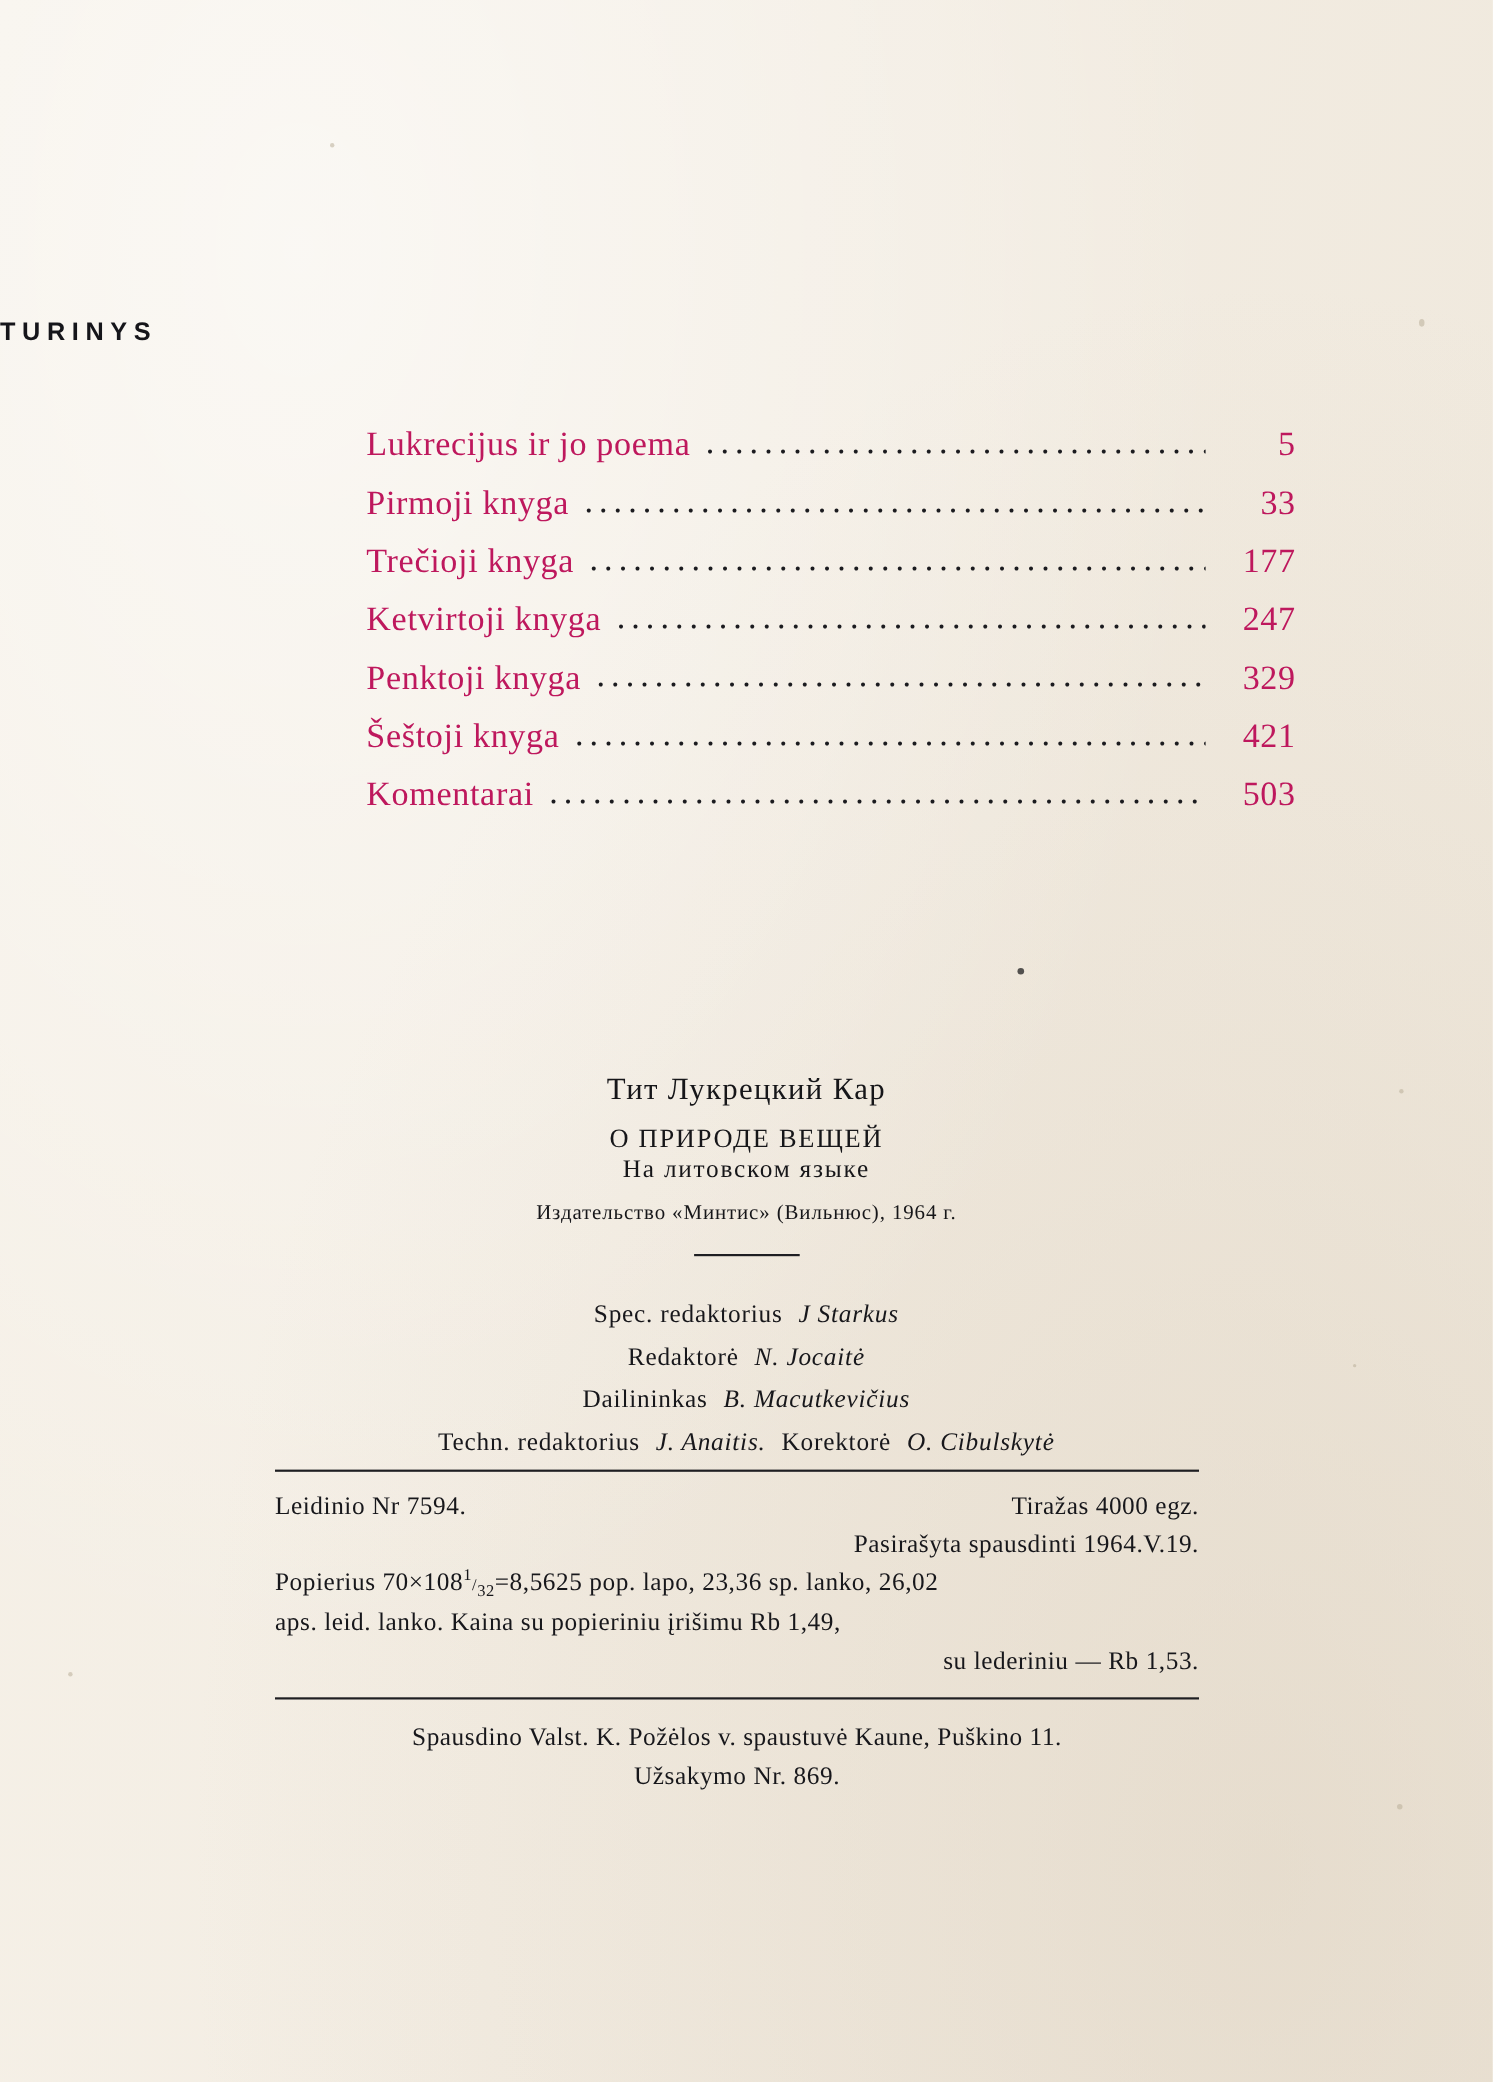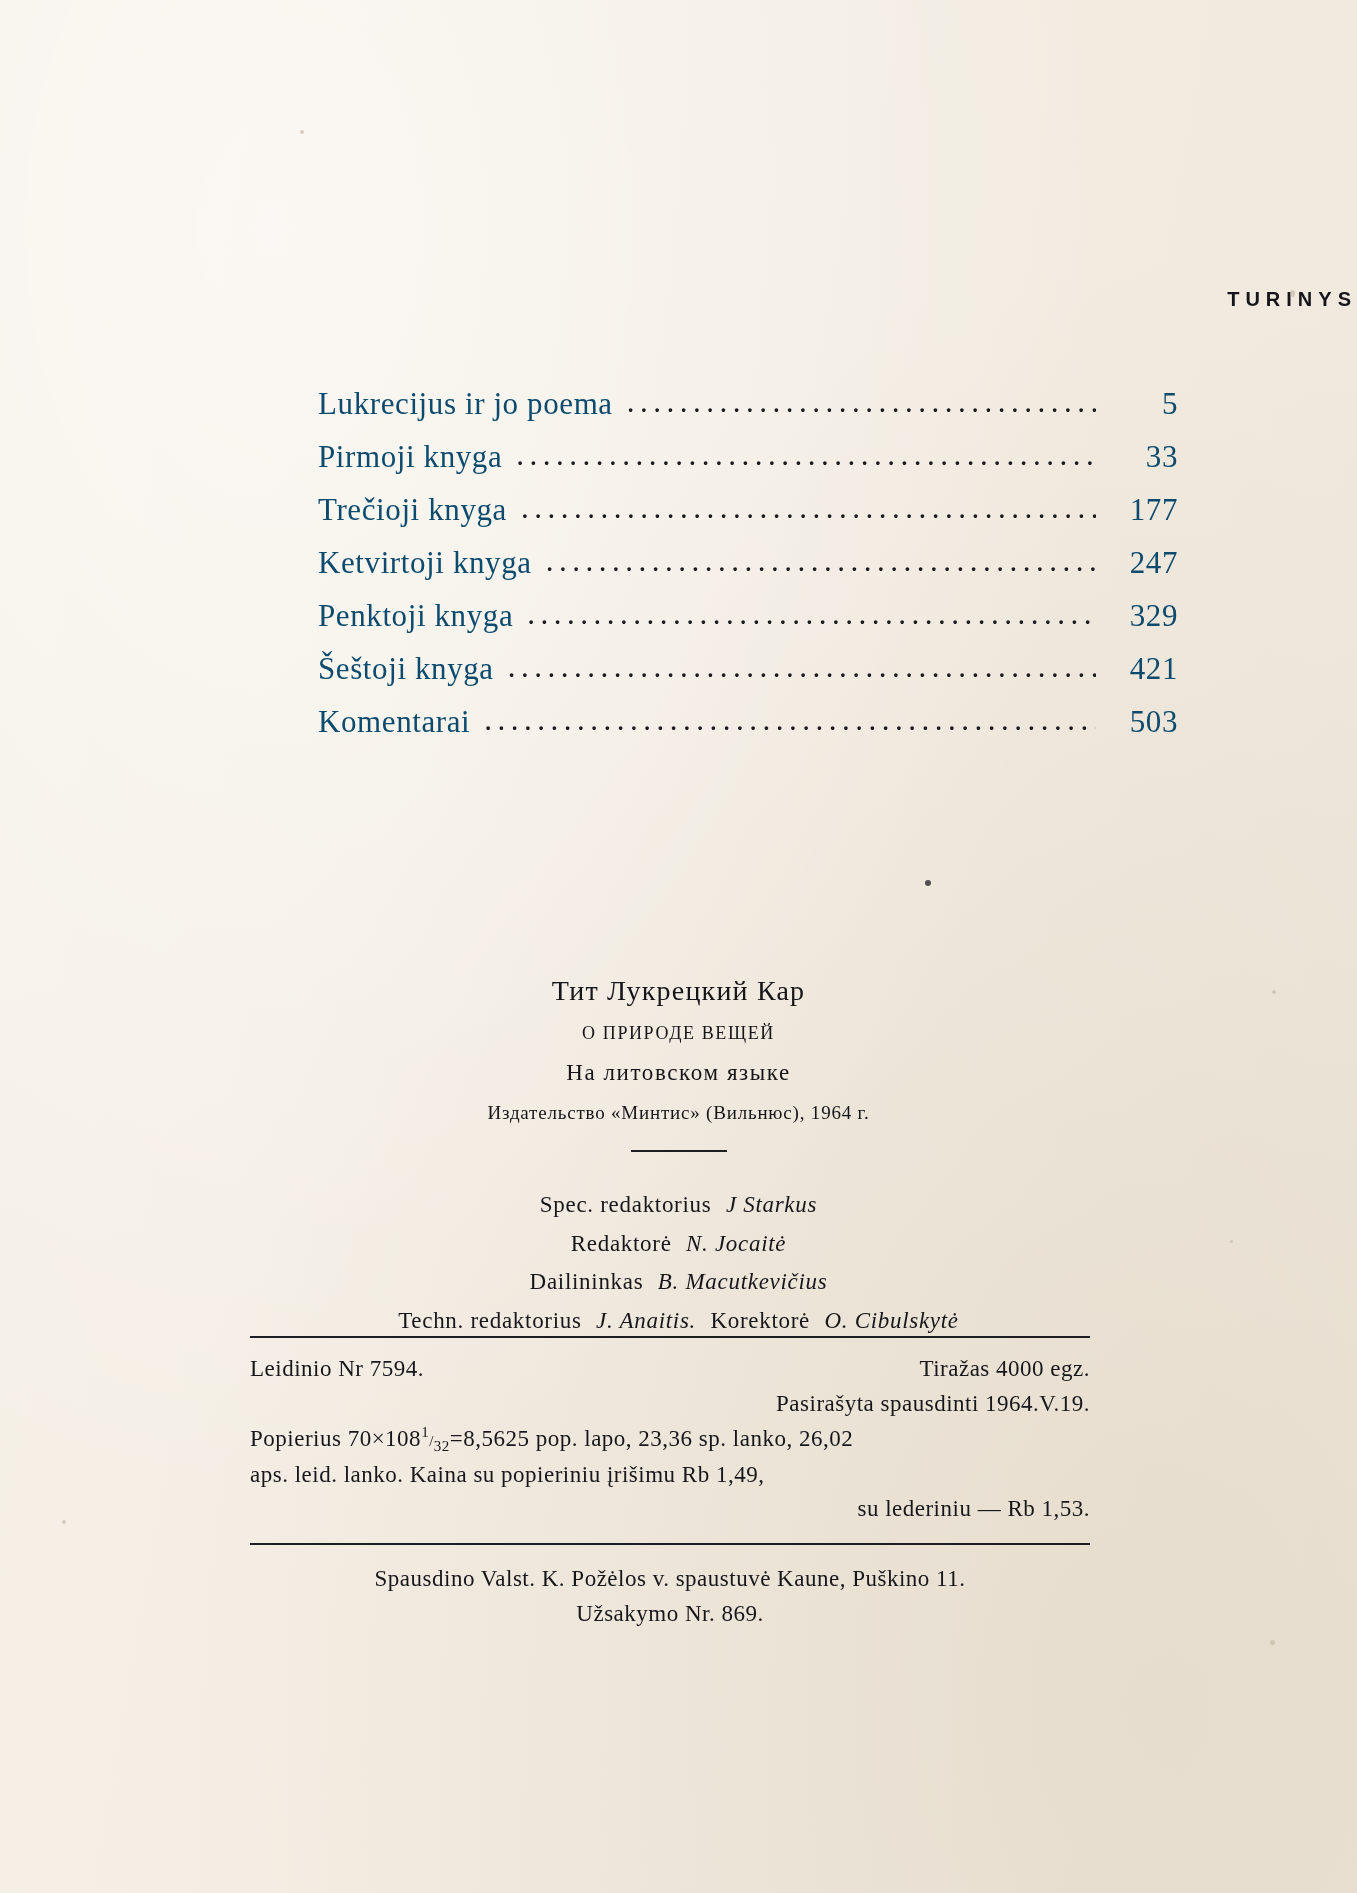--- a/index.html
+++ b/index.html
@@ -23,42 +23,43 @@
   }
   .page {
     position: absolute; inset: 0;
   }
 
   
   .toc-title {
     position: absolute;
     left: 0; right: 0;
     top: 288px;
-    text-align: right;
+    text-align: left;
     font-family: "Liberation Sans", sans-serif;
-    font-size: 20px;
+    font-size: 23px;
     font-weight: 700;
     letter-spacing: 6px;
     color: #15151a;
   }
 
   .toc {
     position: absolute;
     left: 318px;
     top: 388px;
     width: 860px;
   }
   .toc-row {
     display: flex;
     align-items: flex-start;
     font-size: 31px;
     line-height: 1.0;
     margin-bottom: 22px;
     letter-spacing: 0.6px;
-    color: #0c4a6e;
+    color: #be185d;
+    margin-left: 15px;
   }
   .toc-label { white-space: nowrap; }
   .toc-leader {
     flex: 1 1 auto;
     margin: 0 10px 0 14px;
     position: relative;
     height: 1em;
     overflow: hidden;
   }
   .toc-leader::before {
@@ -98,23 +99,22 @@
   .cyr {
     font-family: "Liberation Serif", serif;
     color: #161619;
   }
   .cyr-line1 {
     font-size: 28px;
     letter-spacing: 1.2px;
     margin-bottom: 16px;
   }
   .cyr-line2 {
-    font-size: 18px;
+    font-size: 24px;
     letter-spacing: 1.6px;
-    margin-bottom: 16px;
   }
   .cyr-line3 {
     font-size: 23px;
     letter-spacing: 1.6px;
     margin-bottom: 16px;
   }
   .cyr-line4 {
     font-size: 19px;
     letter-spacing: 0.8px;
     margin-bottom: 26px;

